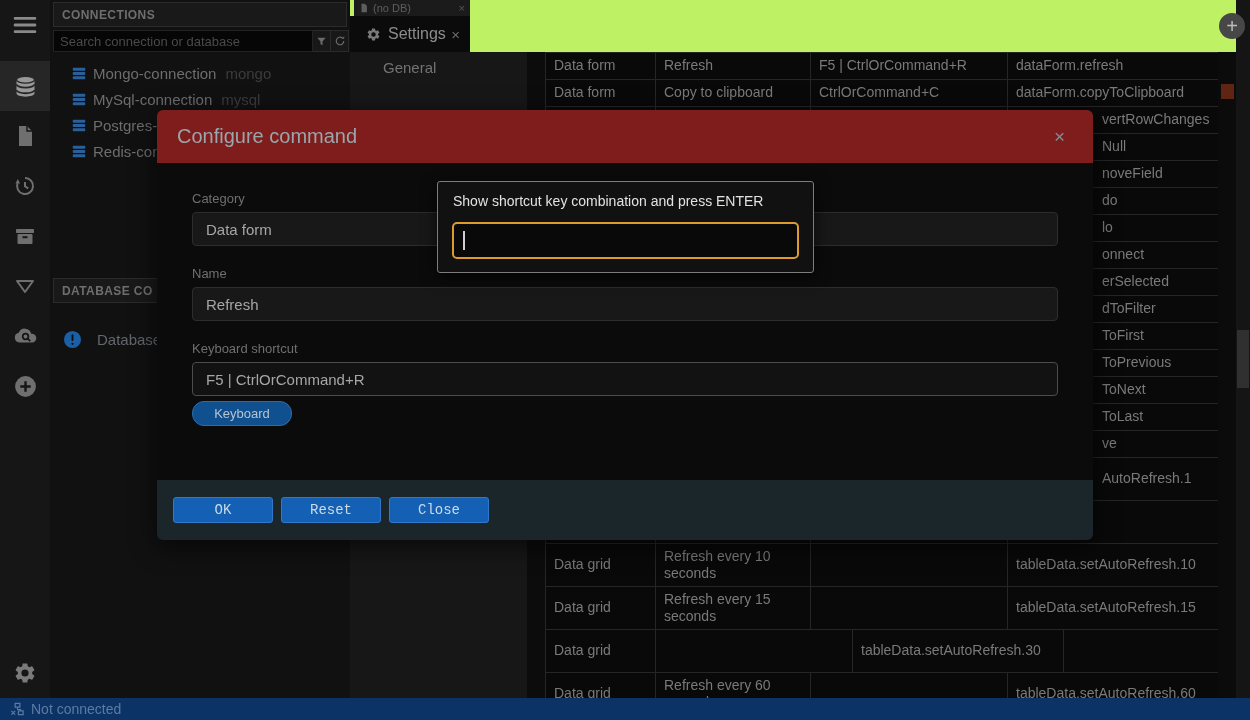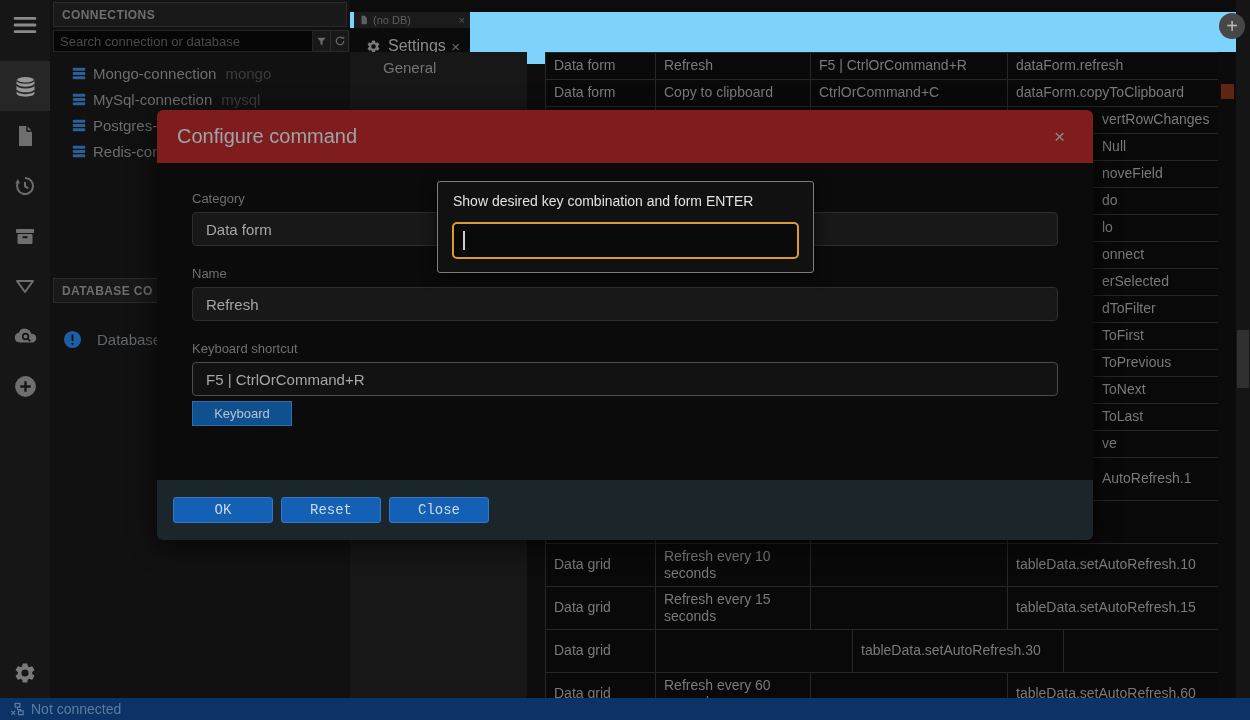--- a/index.html
+++ b/index.html
@@ -24,21 +24,21 @@
   .searchrow input::placeholder{color:#4a4a4a;}
   .sbtn{width:18px;height:22px;background:#181818;border:1px solid #2a2a2a;border-left:none;display:flex;align-items:center;justify-content:center;color:#666;cursor:pointer;box-sizing:border-box;}
   .connlist{position:absolute;left:0;top:60px;width:300px;text-align:right;}
   .connitem{height:26px;display:flex;align-items:center;padding-left:21px;cursor:pointer;}
   .connitem .nm{color:#6d6d6d;font-size:15px;margin-left:6px;white-space:nowrap;}
   .connitem .tp{color:#3c3c3c;font-size:15px;margin-left:9px;white-space:nowrap;}
   .notice{position:absolute;left:13px;top:330px;display:flex;align-items:center;color:#62676c;font-size:15px;}
   .notice .txt{margin-left:15px;}
 
   
-  .tabstrip{left:350px;top:12px;width:900px;height:52px;background:#7dd3fc;}
+  .tabstrip{left:350px;top:0;width:900px;height:52px;background:#bef264;}
   .grouptab{position:absolute;left:4px;top:0;width:116px;height:16px;background:#1b1b1b;display:flex;align-items:center;padding:0 5px;box-sizing:border-box;cursor:pointer;}
   .grouptab .lbl{color:#5e5e5e;font-size:11px;margin-left:4px;}
   .grouptab .x{margin-left:auto;color:#555;font-size:11px;}
   .activetab{position:absolute;left:0;top:16px;width:120px;height:36px;background:#0b0b0b;display:flex;align-items:center;padding:0 10px 0 16px;box-sizing:border-box;cursor:pointer;}
   .activetab .lbl{color:#8c8c8c;font-size:16px;margin-left:7px;}
   .activetab .x{margin-left:auto;color:#6b6b6b;font-size:15px;}
 
   
   .setmenu{left:350px;top:52px;width:177px;height:646px;background:#171717;}
   .setmenu .mitem{height:30px;display:flex;align-items:center;padding-left:33px;color:#737373;font-size:15px;cursor:pointer;}
@@ -59,21 +59,21 @@
   
   .modal{left:157px;top:110px;width:936px;height:430px;background:#0b0b0b;border-radius:6px;box-shadow:0 6px 26px rgba(0,0,0,.65);z-index:10;overflow:hidden;}
   .mhead{height:53px;background:#7f1d1d;display:flex;align-items:center;padding:0 28px 0 20px;box-sizing:border-box;}
   .mtitle{color:#9aa6ab;font-size:20px;}
   .mclose{margin-left:auto;color:#818f94;font-size:19px;cursor:pointer;}
   .mbody{padding:28px 35px 0 35px;}
   .flabel{color:#6f6f6f;font-size:13px;margin:0 0 6px 0;}
   .finput{width:866px;height:34px;background:#181818;border:1px solid #2d2d2d;border-radius:4px;color:#a6a6a6;font-size:15px;padding:0 13px;box-sizing:border-box;outline:none;font-family:inherit;display:block;}
   .finput.focusable{background:#121212;border-color:#4c4c4c;}
   .fgap{height:20px;}
-  .kbbtn{margin-top:5px;width:100px;height:25px;background:#10508f;border:1px solid #2a6cb0;border-radius:0;color:#b5c3d2;font-size:13px;cursor:pointer;font-family:inherit;}
+  .kbbtn{margin-top:5px;width:100px;height:25px;background:#10508f;border:1px solid #2a6cb0;border-radius:12px;color:#b5c3d2;font-size:13px;cursor:pointer;font-family:inherit;}
   .mfoot{position:absolute;left:0;bottom:0;width:100%;height:60px;background:#1b262a;display:flex;align-items:center;padding-left:16px;box-sizing:border-box;}
   .mbtn{width:100px;height:26px;background:#1360b4;border:1px solid #3178cc;border-radius:3px;color:#cddae6;font-size:14px;margin-right:8px;cursor:pointer;font-family:Liberation Mono, monospace;}
 
   
   .popup{left:437px;top:181px;width:377px;height:92px;background:#111111;border:1px solid #7d7d7d;border-radius:3px;box-shadow:0 4px 16px rgba(0,0,0,.7);z-index:20;box-sizing:border-box;}
   .pmsg{color:#e2e2e2;font-size:14px;margin:11px 0 0 15px;}
   .pinputwrap{position:absolute;left:14px;top:40px;}
   .pinput{width:347px;height:37px;background:#090909;border:2px solid #dd9a2e;border-radius:5px;box-sizing:border-box;color:#e0e0e0;font-size:15px;padding:0 10px;outline:none;font-family:inherit;}
   .pcursor{position:absolute;left:11px;top:9px;width:2px;height:19px;background:#cfcfcf;}
 
@@ -429,21 +429,21 @@
       <button class="kbbtn">Keyboard</button>
     </div>
     <div class="mfoot">
       <button class="mbtn">OK</button>
       <button class="mbtn">Reset</button>
       <button class="mbtn">Close</button>
     </div>
   </div>
 
   <div class="abs popup">
-    <div class="pmsg">Show desired key combination and form ENTER</div>
+    <div class="pmsg">Show shortcut key combination and press ENTER</div>
     <div class="pinputwrap">
       <input class="pinput" type="text" value="" style="">
       <div class="pcursor"></div>
     </div>
   </div>
 
   <div class="abs statusbar">
     <span class="ic" id="slot-netoff">
         <svg width="15" height="15" viewBox="0 0 16 16">
           <rect x="5.5" y="1.5" width="5" height="4" fill="none" stroke="#5d7ba2" stroke-width="1.3"></rect>

